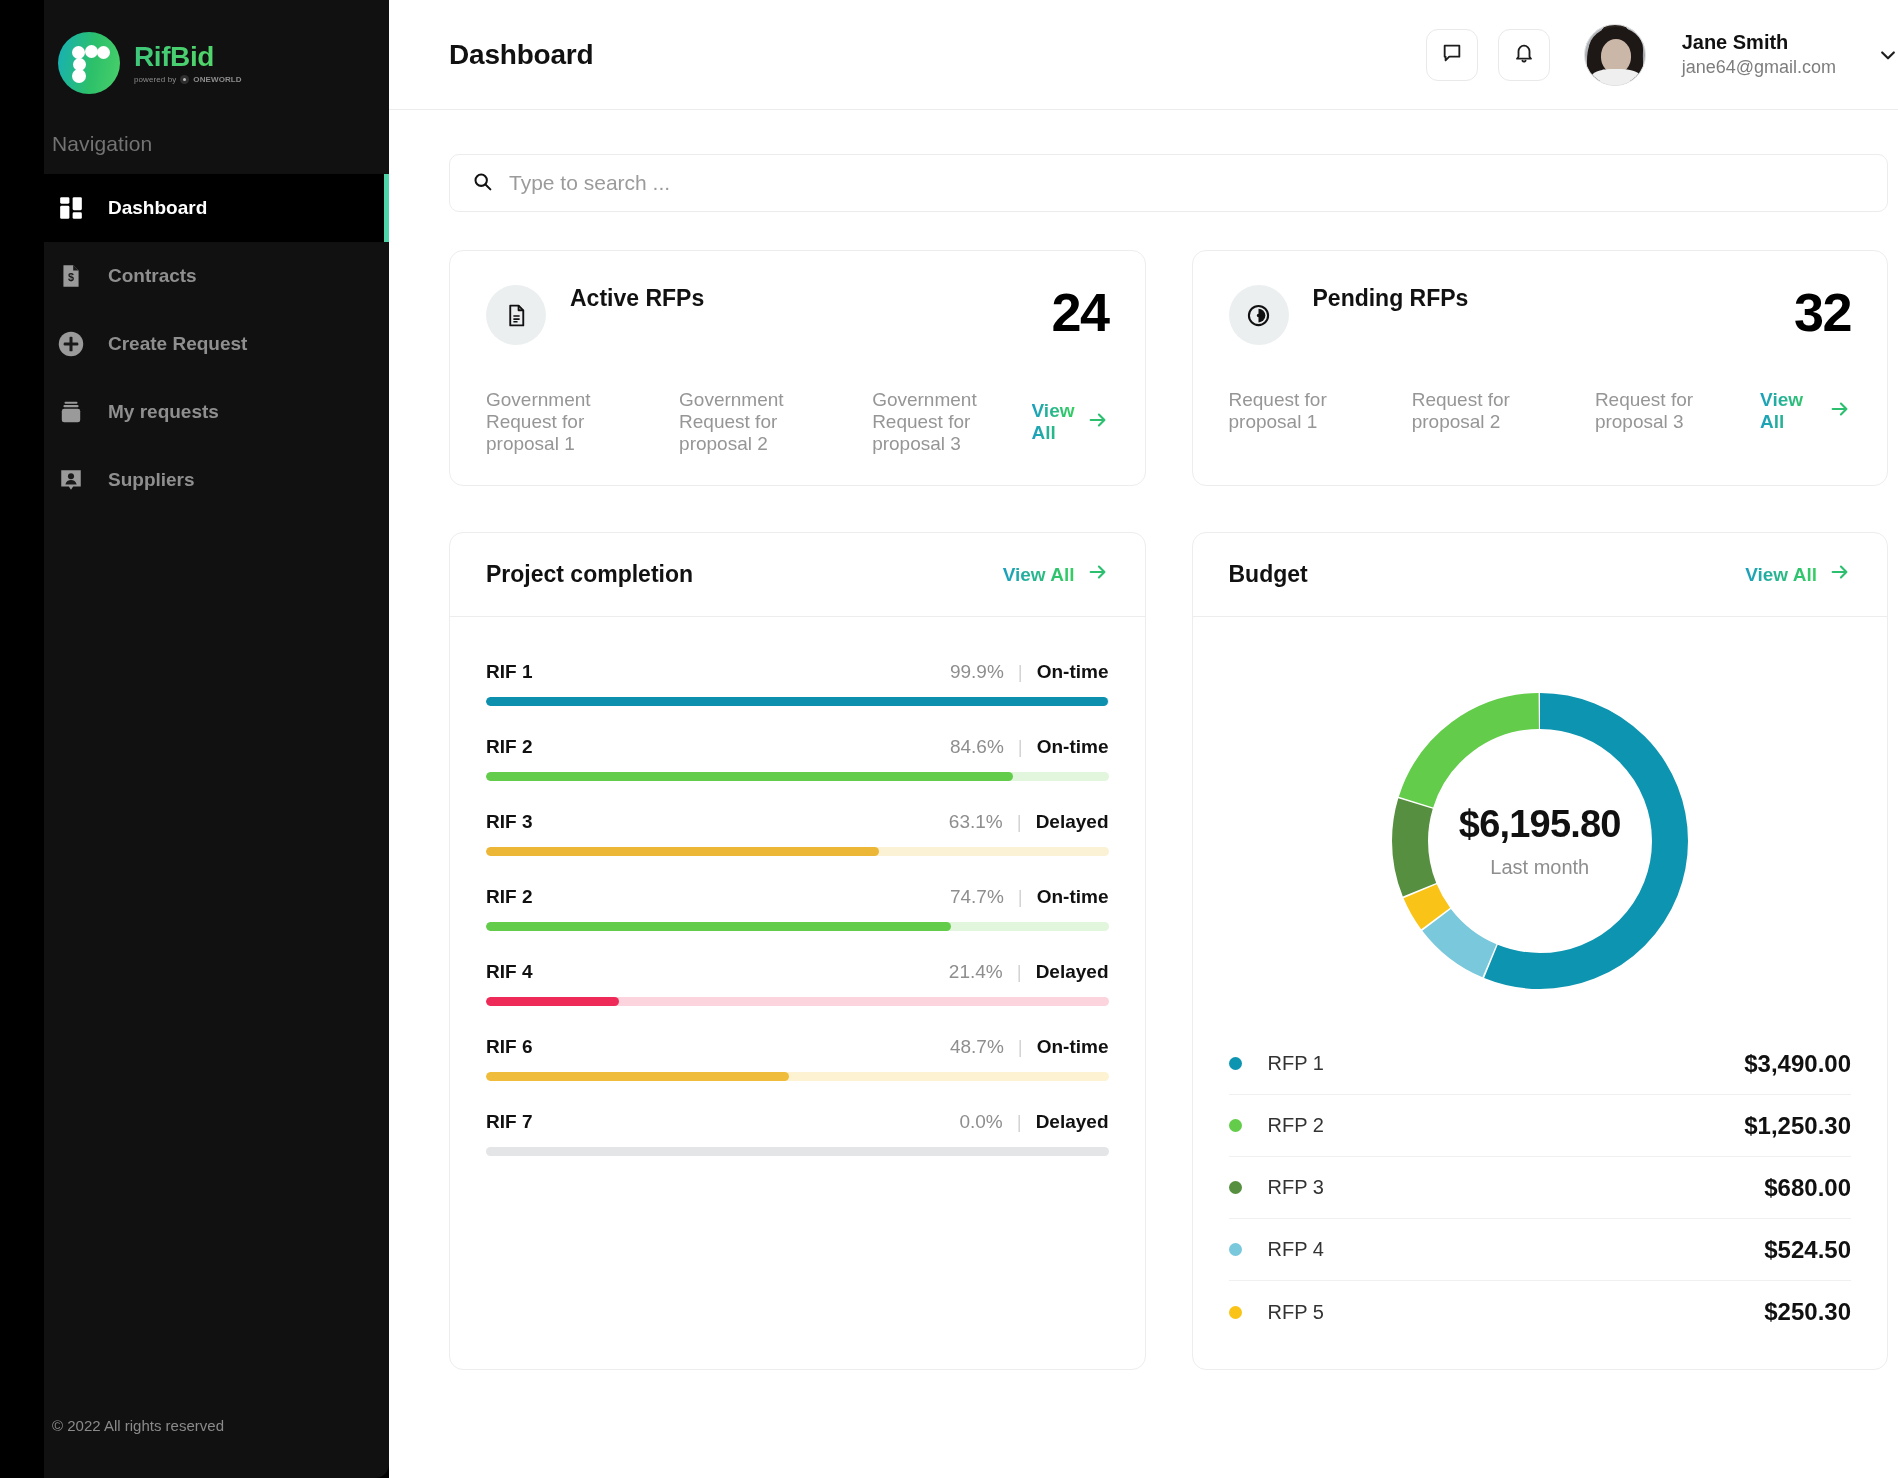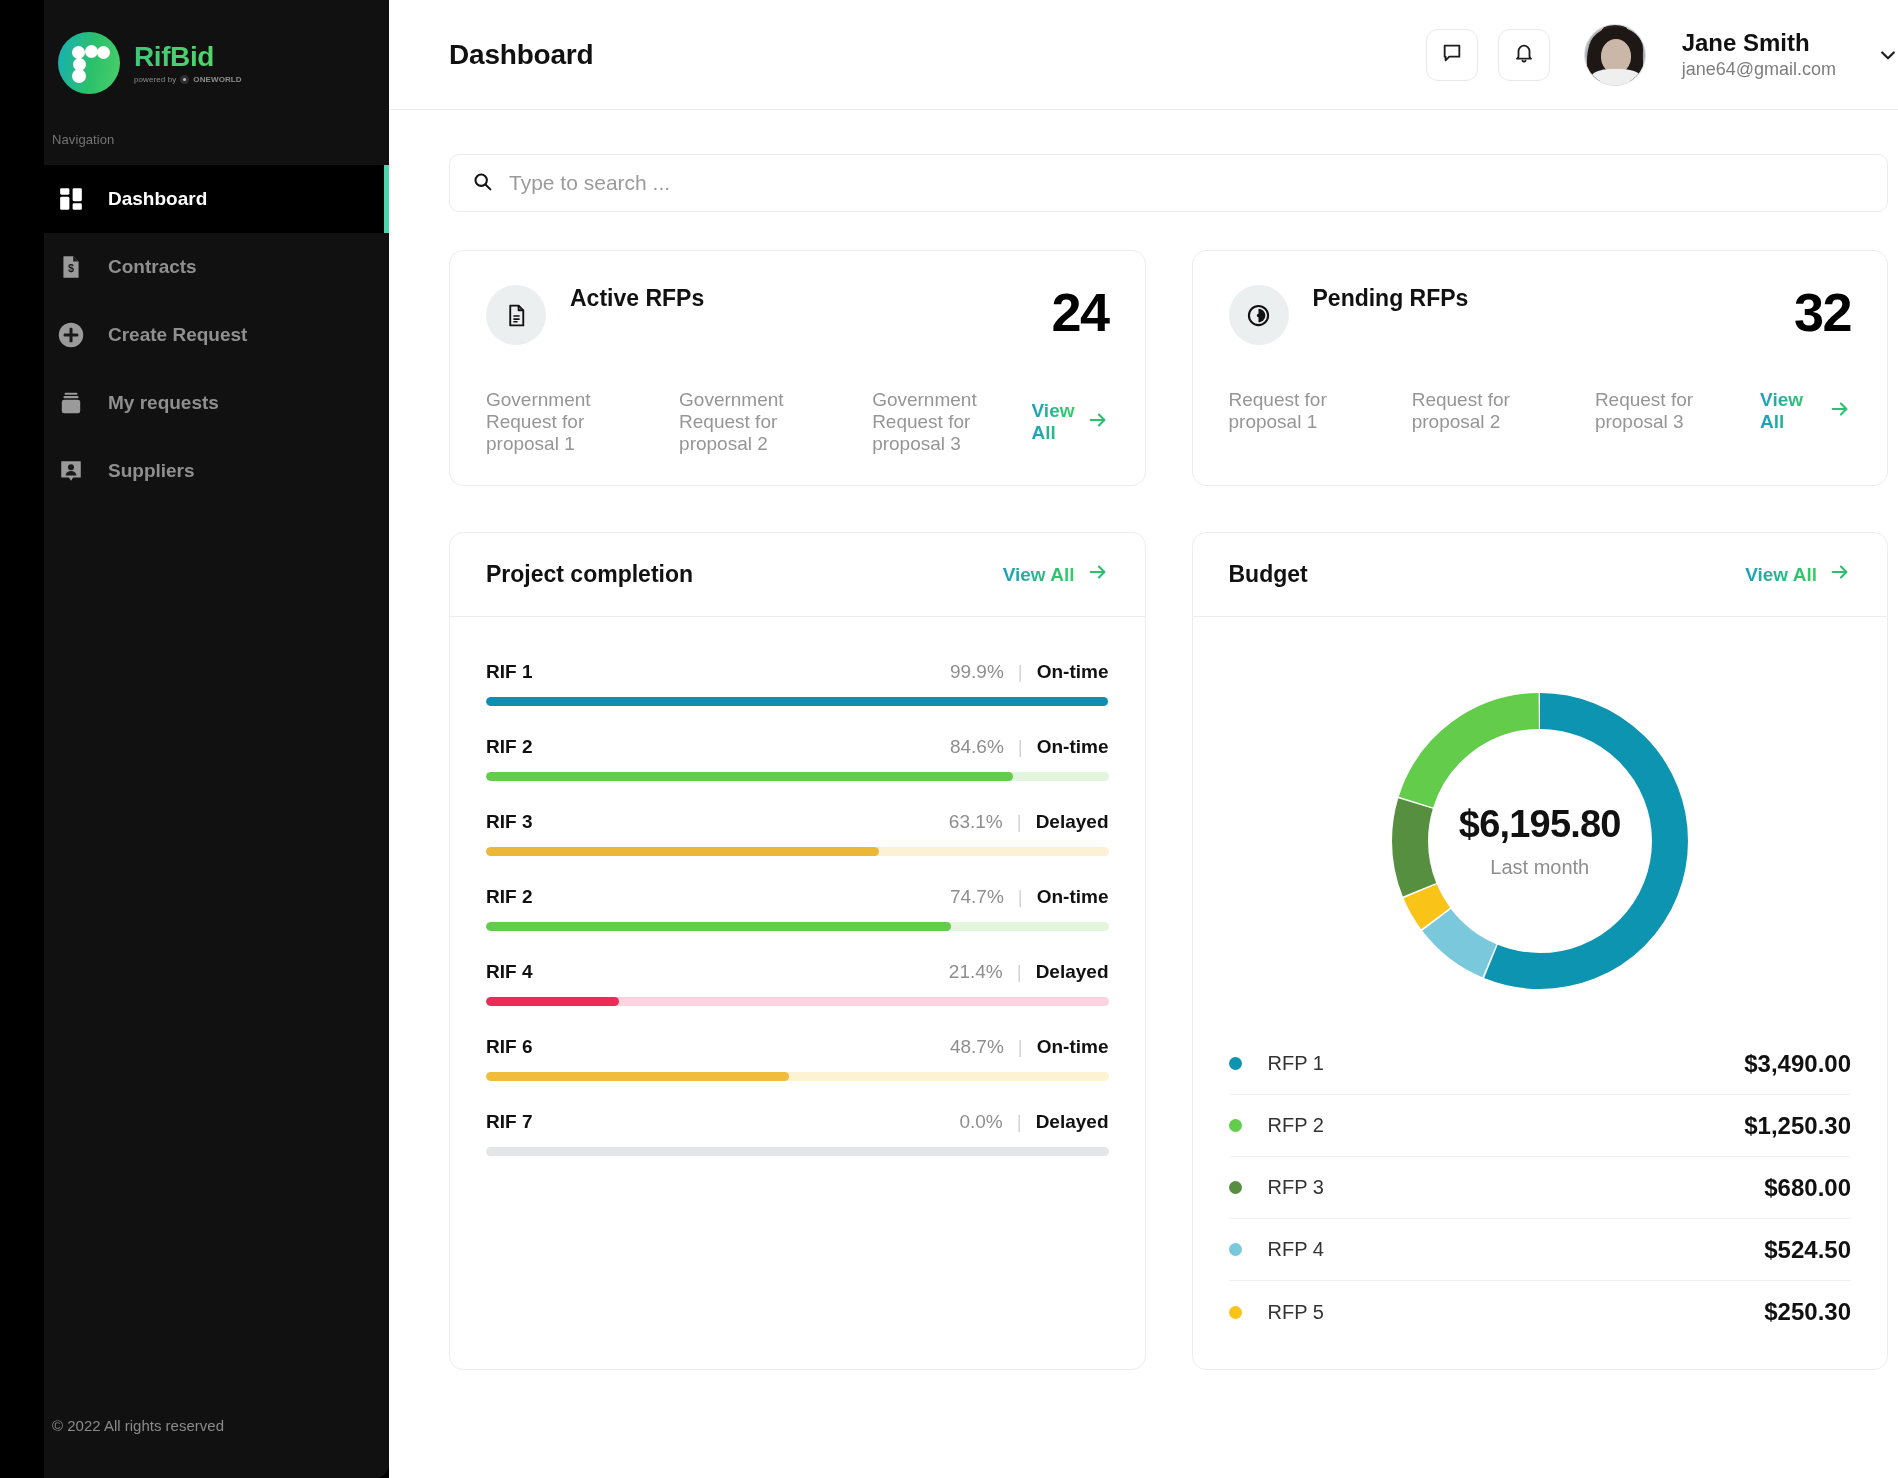--- a/index.html
+++ b/index.html
@@ -65,21 +65,21 @@
   }
   .brand-sub .dotlogo:after {
     content: ""; position: absolute; left: 3px; top: 3px;
     width: 3px; height: 3px; border-radius: 50%; background: #bdbdbd;
   }
   .brand-sub .pw { color: #8c8c8c; }
   .brand-sub .onw { color: #8c8c8c; font-weight: 700; font-size: 8px; }
 
   .nav-caption {
     color: #737373;
-    font-size: 13px;
+    font-size: 21px;
     padding: 28px 0 18px 8px;
     letter-spacing: .1px;
   }
   .nav-list { display: flex; flex-direction: column; }
   .nav-item {
     position: relative;
     display: flex; align-items: center; gap: 20px;
     height: 68px;
     padding-left: 10px;
     color: #8f8f8f;
@@ -151,21 +151,21 @@
     position: absolute; left: 16px; top: 14px; width: 30px; height: 34px;
     background: #cbb7a8; border-radius: 50% 50% 46% 46%;
   }
   .avatar .body {
     position: absolute; left: 6px; bottom: -6px; width: 50px; height: 22px;
     background: #efefef; border-radius: 40% 40% 0 0;
   }
   .avatar .hairL { position:absolute; left:2px; top:14px; width:16px; height:44px; background:#1d1715; border-radius:50% 0 40% 40%; }
   .avatar .hairR { position:absolute; right:2px; top:14px; width:16px; height:44px; background:#1d1715; border-radius:0 50% 40% 40%; }
   .user-meta { margin-left: 16px; display: flex; flex-direction: column; line-height: 1.28; }
-  .user-name { font-size: 24px; font-weight: 700; color: #111; }
+  .user-name { font-size: 20px; font-weight: 700; color: #111; }
   .user-mail { font-size: 18px; color: #7d7d7d; }
   .chev { margin-left: 22px; color: #333; cursor: pointer; display: flex; }
 
   .content {
     flex: 1;
     padding: 44px 54px 0 60px;
     overflow: hidden;
   }
 
   .search-wrap {

